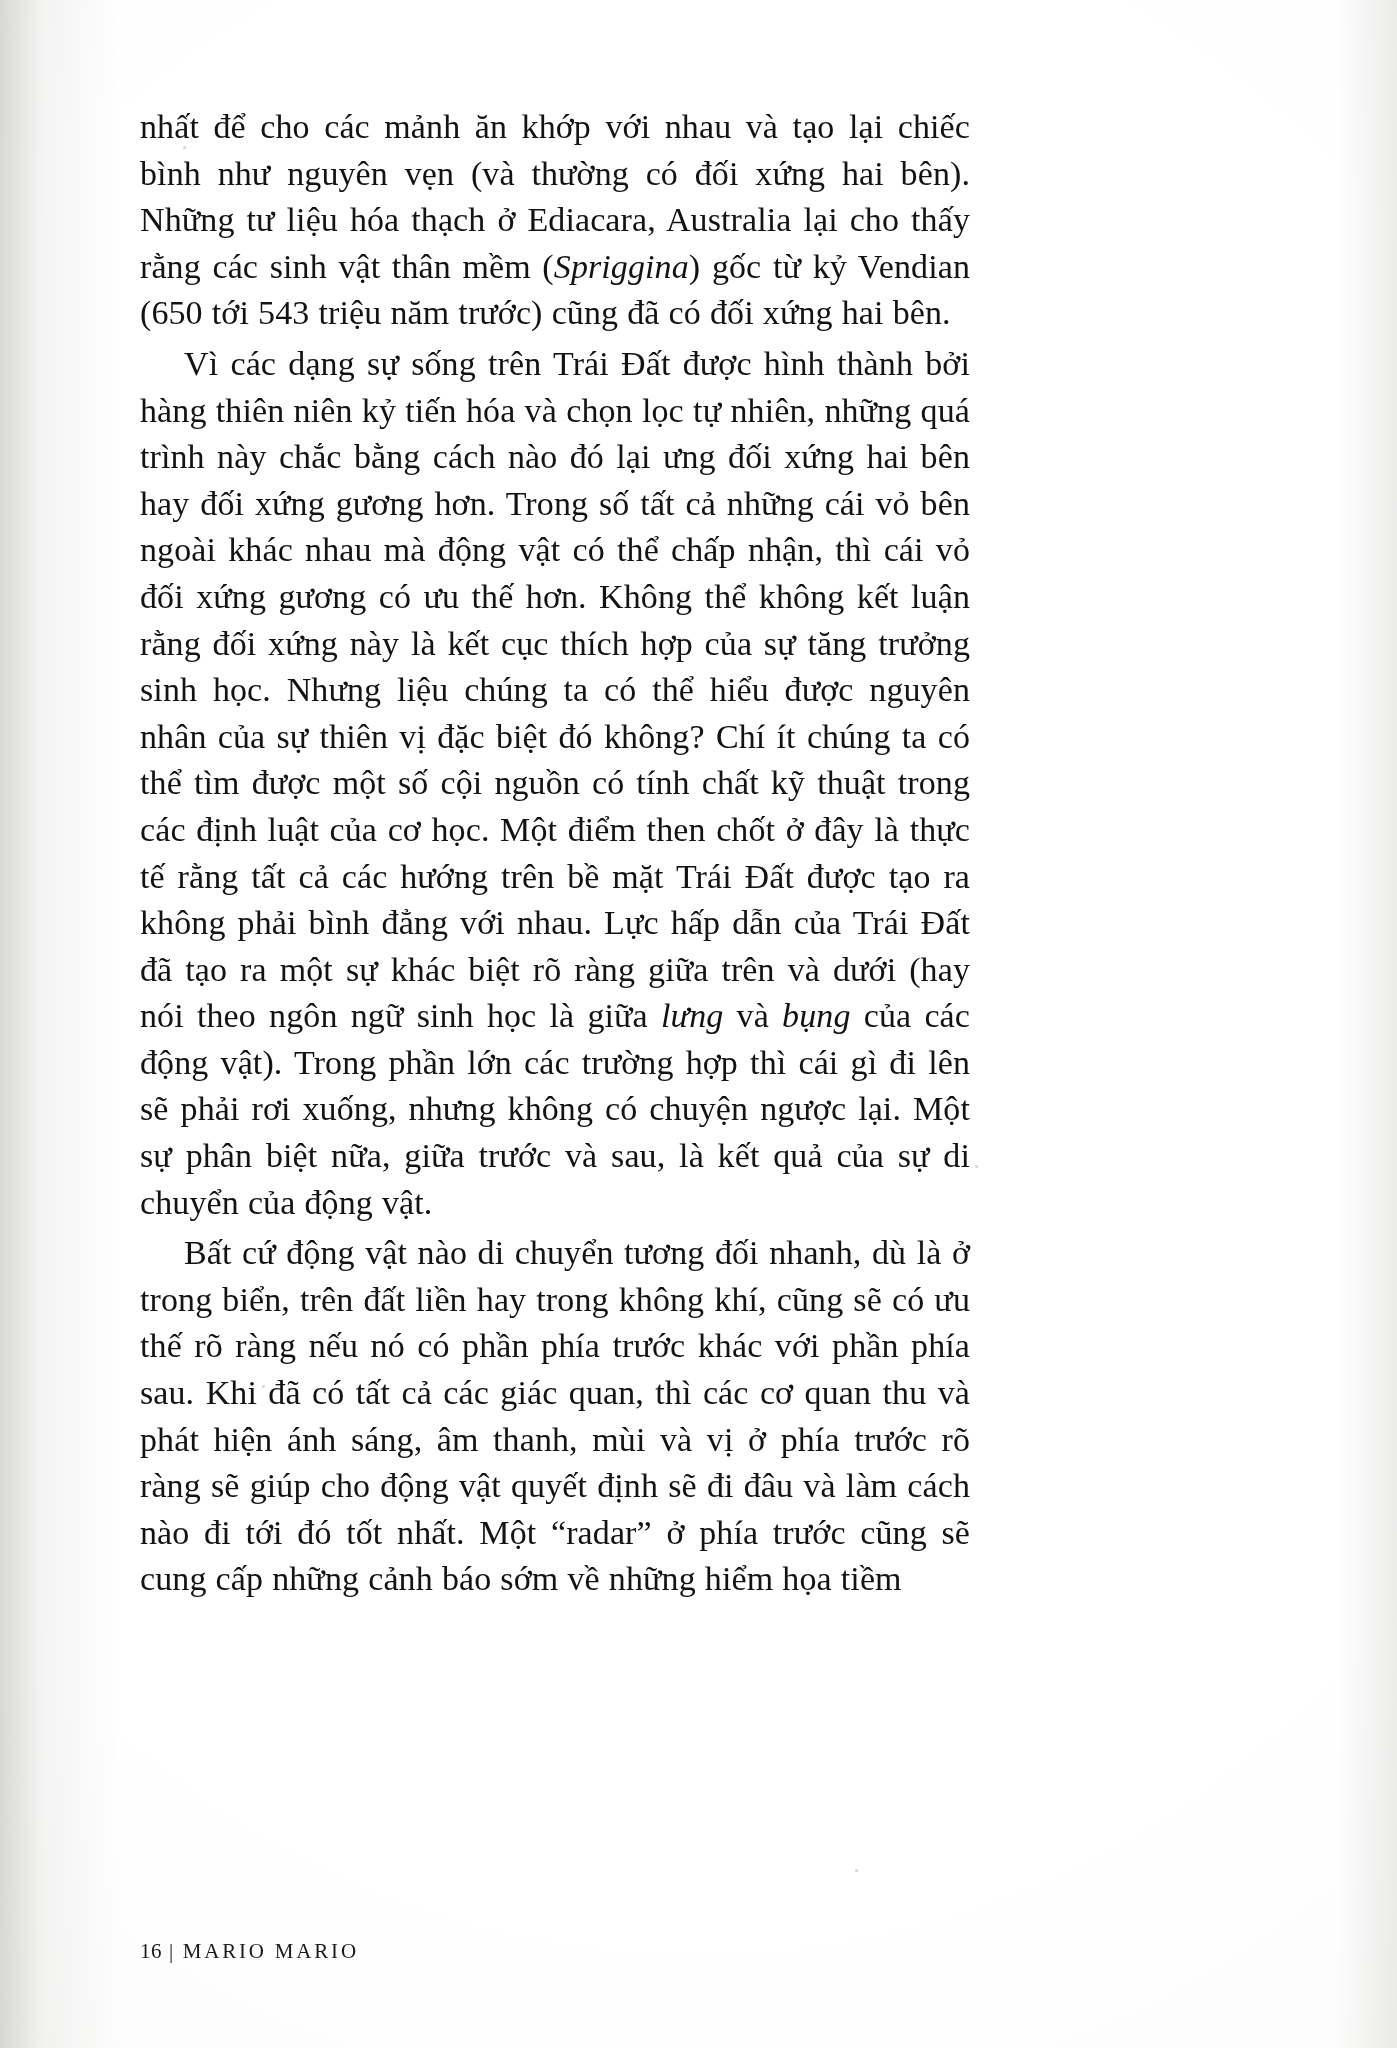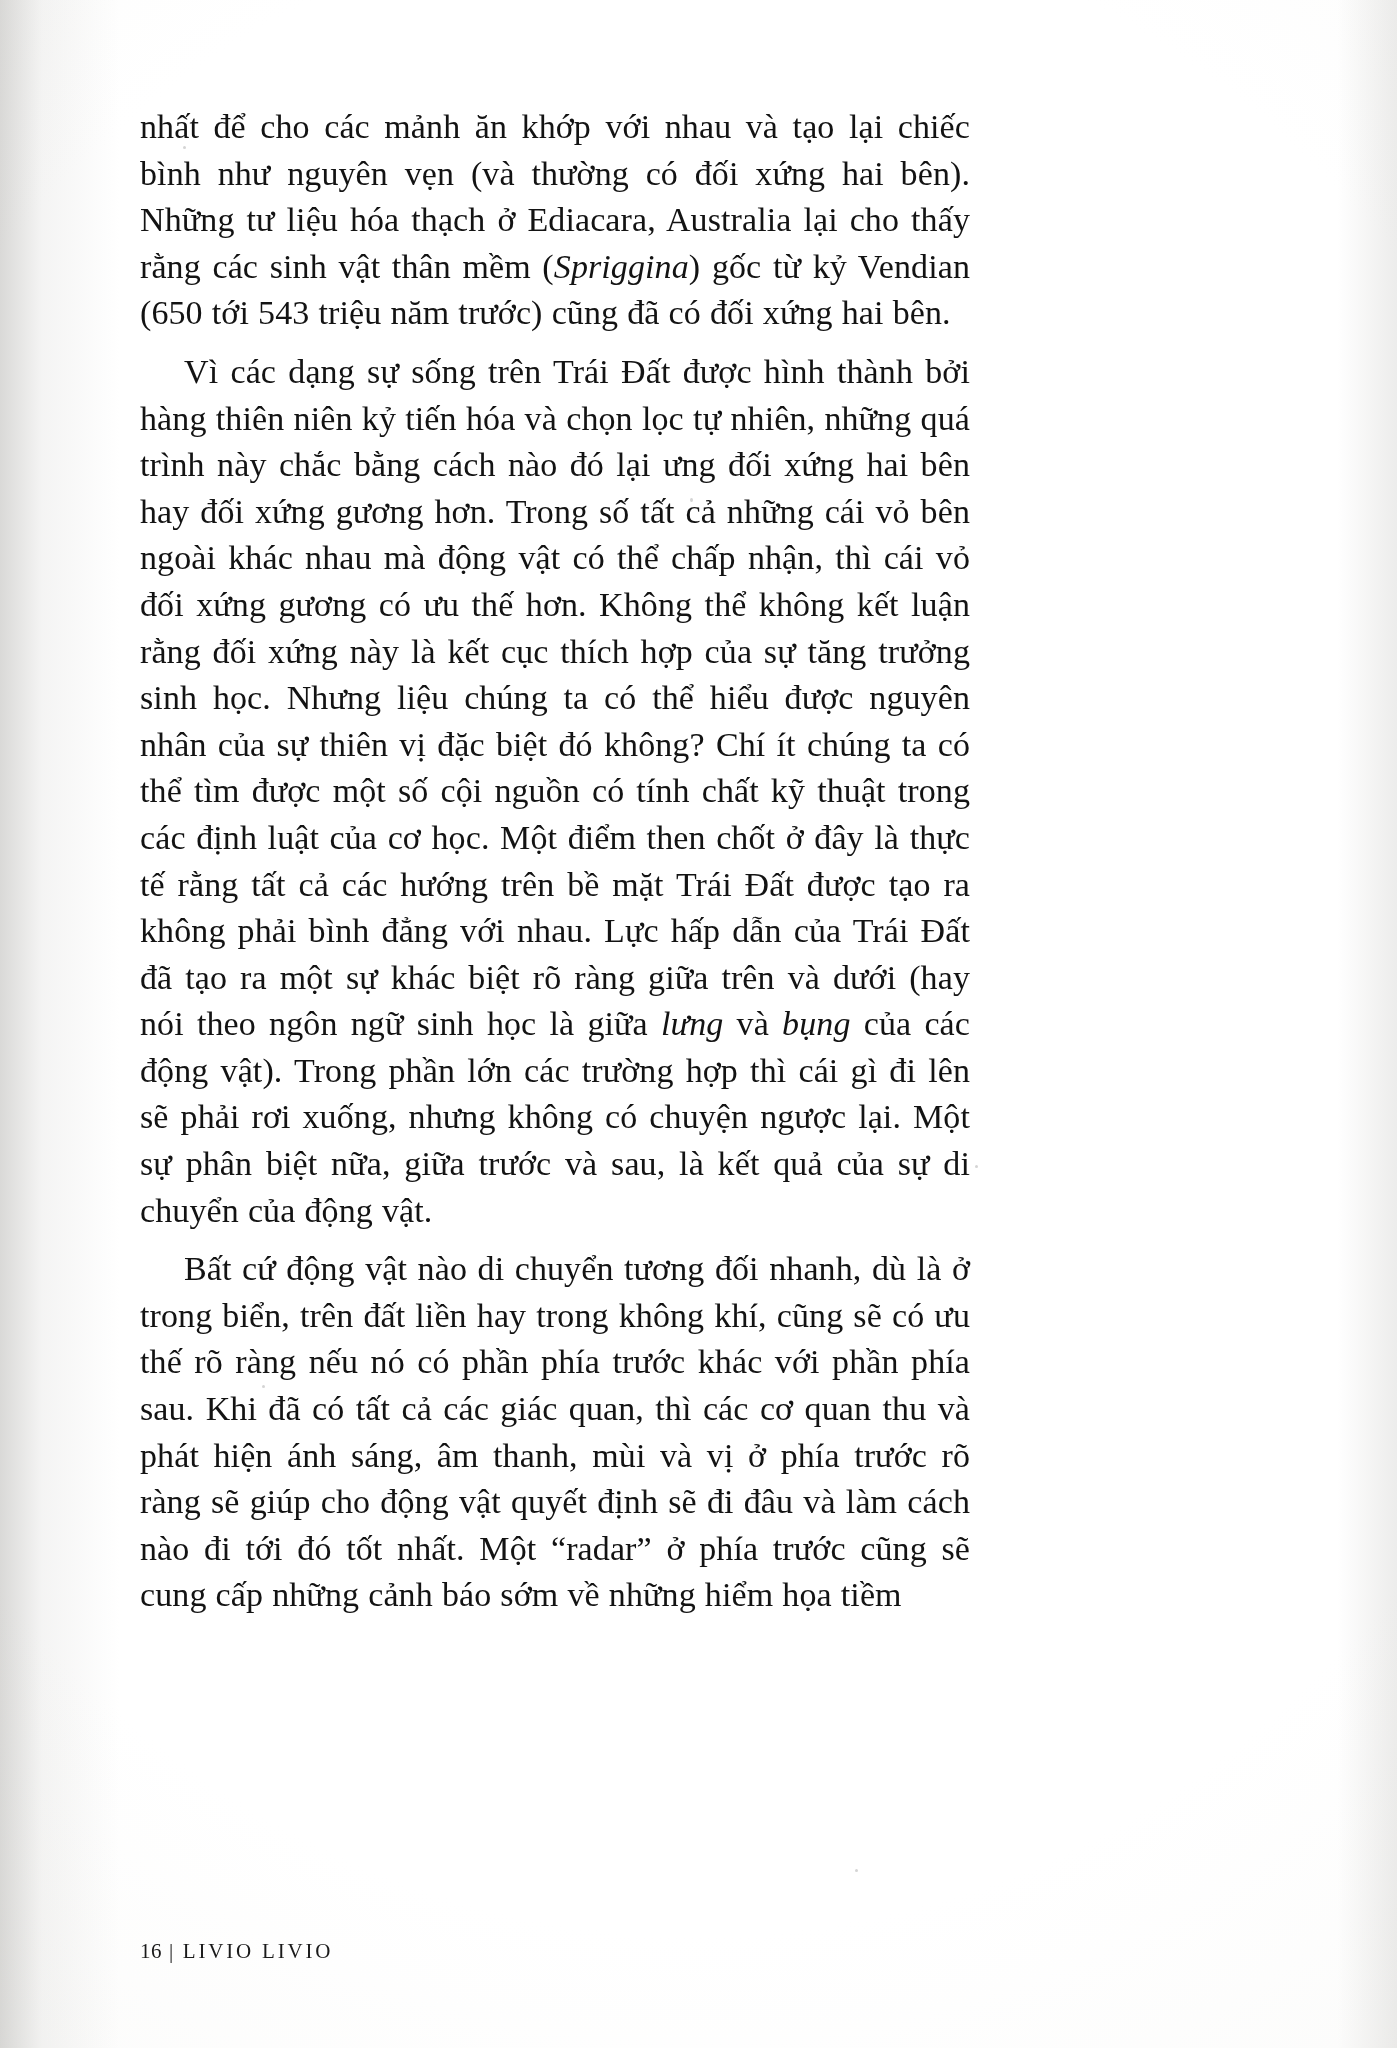--- a/index.html
+++ b/index.html
@@ -52,21 +52,21 @@
     margin: 0;
     font-size: 34px;
     line-height: 46.6px;
     color: #131313;
     text-align: justify;
     text-justify: inter-word;
     letter-spacing: 0.1px;
     word-spacing: 0.5px;
   }
   p.para + p.para {
-    margin-top: 12px;
+    margin-top: 4px;
   }
   p.indent {
     text-indent: 44px;
   }
   em {
     font-style: italic;
   }
 
   .footer {
     position: absolute;
@@ -112,16 +112,16 @@
 
     <p class="para"><span>nhất để cho các mảnh ăn khớp với nhau và tạo lại chiếc bình như nguyên vẹn (và thường có đối xứng hai bên). Những tư liệu hóa thạch ở Ediacara, Australia lại cho thấy rằng các sinh vật thân mềm (</span><em>Spriggina</em><span>) gốc từ kỷ Vendian (650 tới 543 triệu năm trước) cũng đã có đối xứng hai bên.</span></p>
 
     <p class="para indent"><span>Vì các dạng sự sống trên Trái Đất được hình thành bởi hàng thiên niên kỷ tiến hóa và chọn lọc tự nhiên, những quá trình này chắc bằng cách nào đó lại ưng đối xứng hai bên hay đối xứng gương hơn. Trong số tất cả những cái vỏ bên ngoài khác nhau mà động vật có thể chấp nhận, thì cái vỏ đối xứng gương có ưu thế hơn. Không thể không kết luận rằng đối xứng này là kết cục thích hợp của sự tăng trưởng sinh học. Nhưng liệu chúng ta có thể hiểu được nguyên nhân của sự thiên vị đặc biệt đó không? Chí ít chúng ta có thể tìm được một số cội nguồn có tính chất kỹ thuật trong các định luật của cơ học. Một điểm then chốt ở đây là thực tế rằng tất cả các hướng trên bề mặt Trái Đất được tạo ra không phải bình đẳng với nhau. Lực hấp dẫn của Trái Đất đã tạo ra một sự khác biệt rõ ràng giữa trên và dưới (hay nói theo ngôn ngữ sinh học là giữa </span><em>lưng</em><span> và </span><em>bụng</em><span> của các động vật). Trong phần lớn các trường hợp thì cái gì đi lên sẽ phải rơi xuống, nhưng không có chuyện ngược lại. Một sự phân biệt nữa, giữa trước và sau, là kết quả của sự di chuyển của động vật.</span></p>
 
     <p class="para indent"><span>Bất cứ động vật nào di chuyển tương đối nhanh, dù là ở trong biển, trên đất liền hay trong không khí, cũng sẽ có ưu thế rõ ràng nếu nó có phần phía trước khác với phần phía sau. Khi đã có tất cả các giác quan, thì các cơ quan thu và phát hiện ánh sáng, âm thanh, mùi và vị ở phía trước rõ ràng sẽ giúp cho động vật quyết định sẽ đi đâu và làm cách nào đi tới đó tốt nhất. Một “radar” ở phía trước cũng sẽ cung cấp những cảnh báo sớm về những hiểm họa tiềm</span></p>
 
   </div>
 
   <div class="footer">
-    <span class="pageno">16</span><span class="sep">|</span><span class="author">LIVIO LIVIO</span>
+    <span class="pageno">16</span><span class="sep">|</span><span class="author">MARIO MARIO</span>
   </div>
 
 </div>
 
 </body></html>

